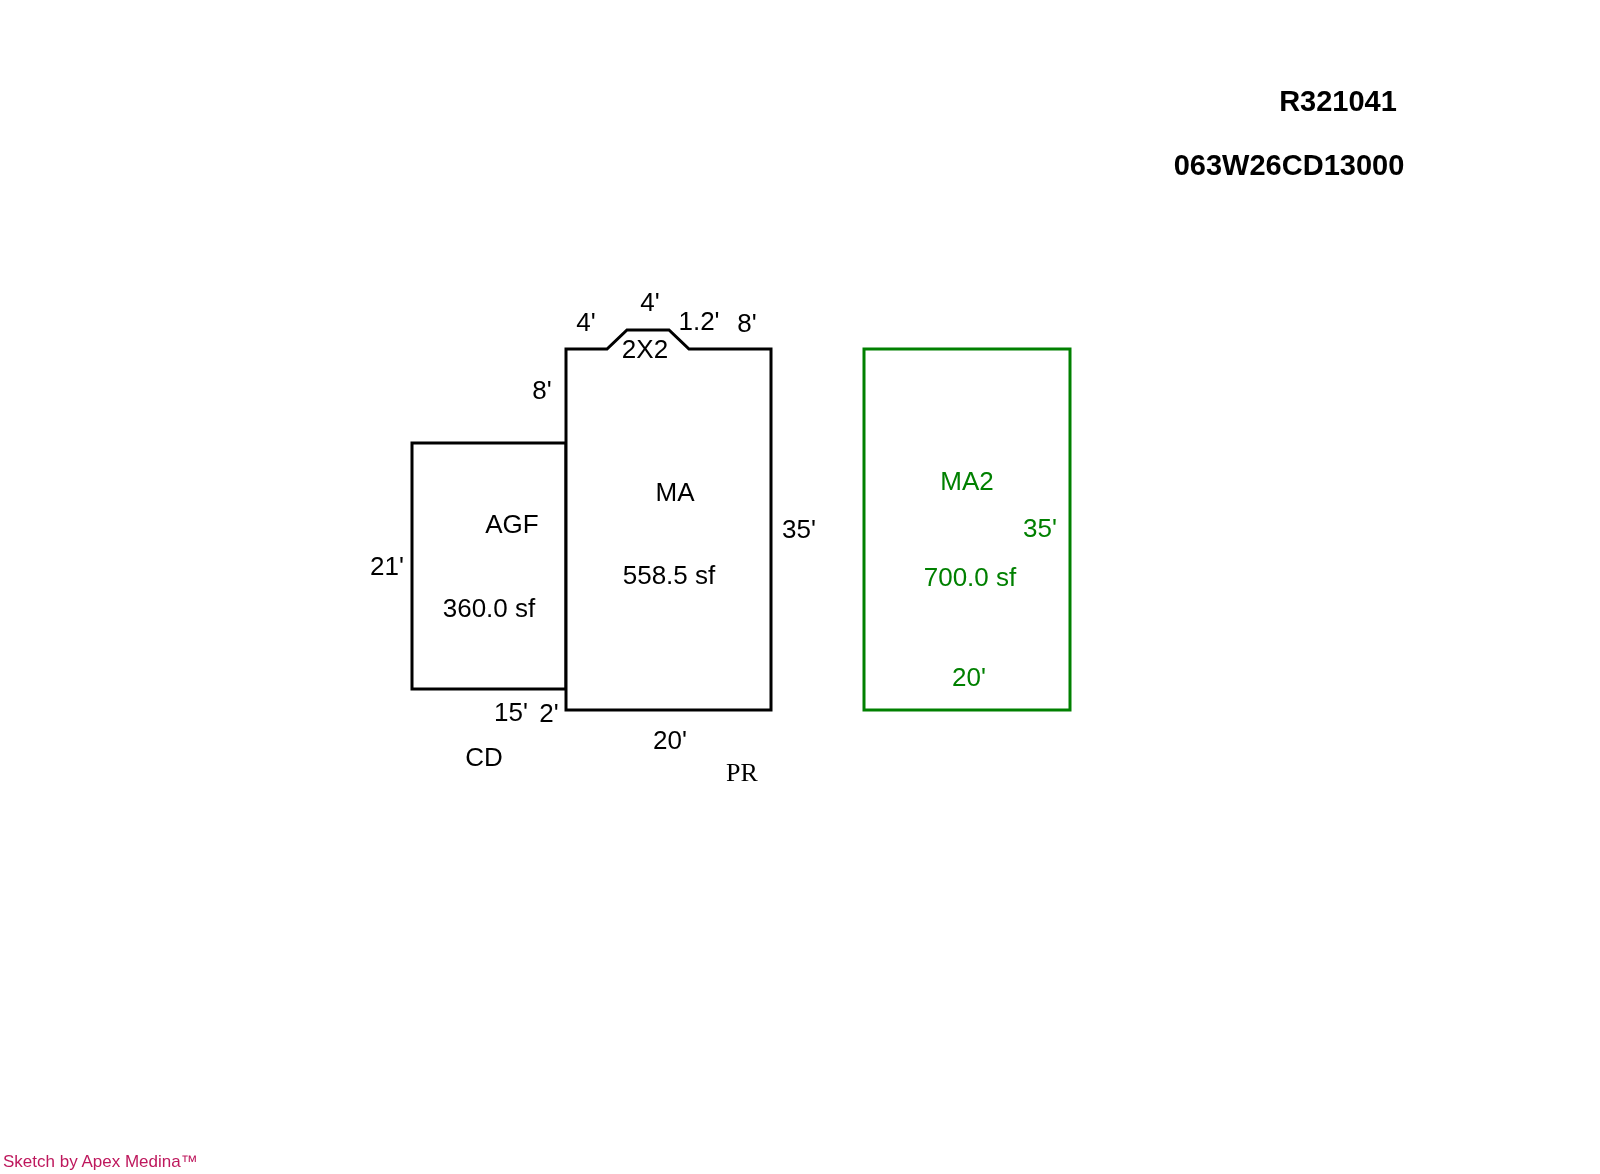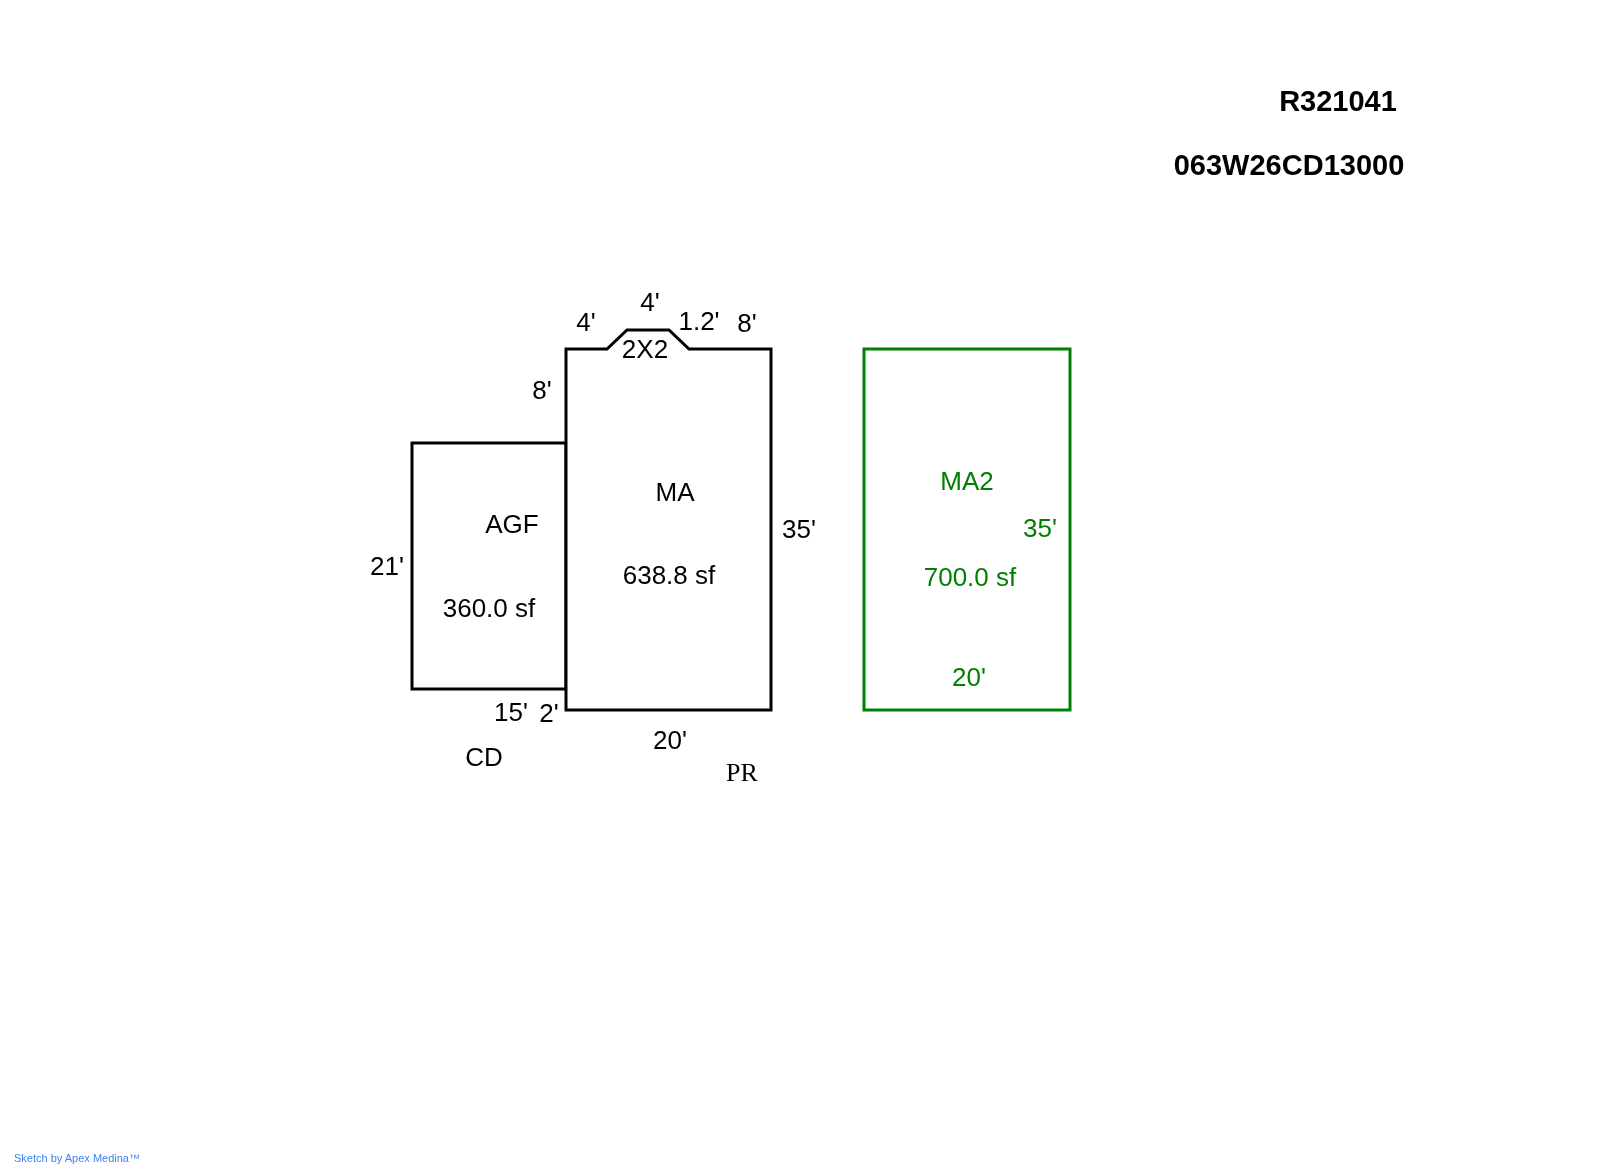--- a/index.html
+++ b/index.html
@@ -37,26 +37,26 @@
     line-height: 1;
     white-space: nowrap;
     color: #000000;
   }
   .green {
     color: var(--accent-green, #008000);
     font-weight: normal;
   }
   .footer {
     position: absolute;
-    left: 14px;
+    left: 3px;
     top: 1153px;
-    font-size: 11px;
+    font-size: 17px;
     line-height: 1;
     white-space: nowrap;
-    color: #3b82f6;
+    color: #be185d;
   }
 </style>
 </head>
 <body style="--accent-green: #008000;">
 
 <div class="canvas">
 
   <div class="hdr" style="left:1338px; top:101px;">R321041</div>
   <div class="hdr" style="left:1289px; top:165px;">063W26CD13000</div>
 
@@ -68,21 +68,21 @@
 
   <div class="lbl" style="left:586px; top:322px;">4'</div>
   <div class="lbl" style="left:650px; top:302px;">4'</div>
   <div class="lbl" style="left:699px; top:321px;">1.2'</div>
   <div class="lbl" style="left:747px; top:323px;">8'</div>
   <div class="lbl" style="left:645px; top:349px;">2X2</div>
   <div class="lbl" style="left:542px; top:390px;">8'</div>
   <div class="lbl" style="left:549px; top:713px;">2'</div>
 
   <div class="lbl" style="left:675px; top:480px;margin-top:12px;">MA</div>
-  <div class="lbl" style="left:669px; top:575px;">638.8 sf</div>
+  <div class="lbl" style="left:669px; top:575px;">558.5 sf</div>
   <div class="lbl" style="left:799px; top:529px;">35'</div>
   <div class="lbl" style="left:670px; top:740px;">20'</div>
   <div class="lbl" style="left:742px; top:773px;font-family:Liberation Serif, serif;">PR</div>
 
   <div class="lbl" style="left:512px; top:524px;">AGF</div>
   <div class="lbl" style="left:489px; top:608px;">360.0 sf</div>
   <div class="lbl" style="left:387px; top:566px;">21'</div>
   <div class="lbl" style="left:511px; top:712px;">15'</div>
   <div class="lbl" style="left:484px; top:757px;">CD</div>
 

